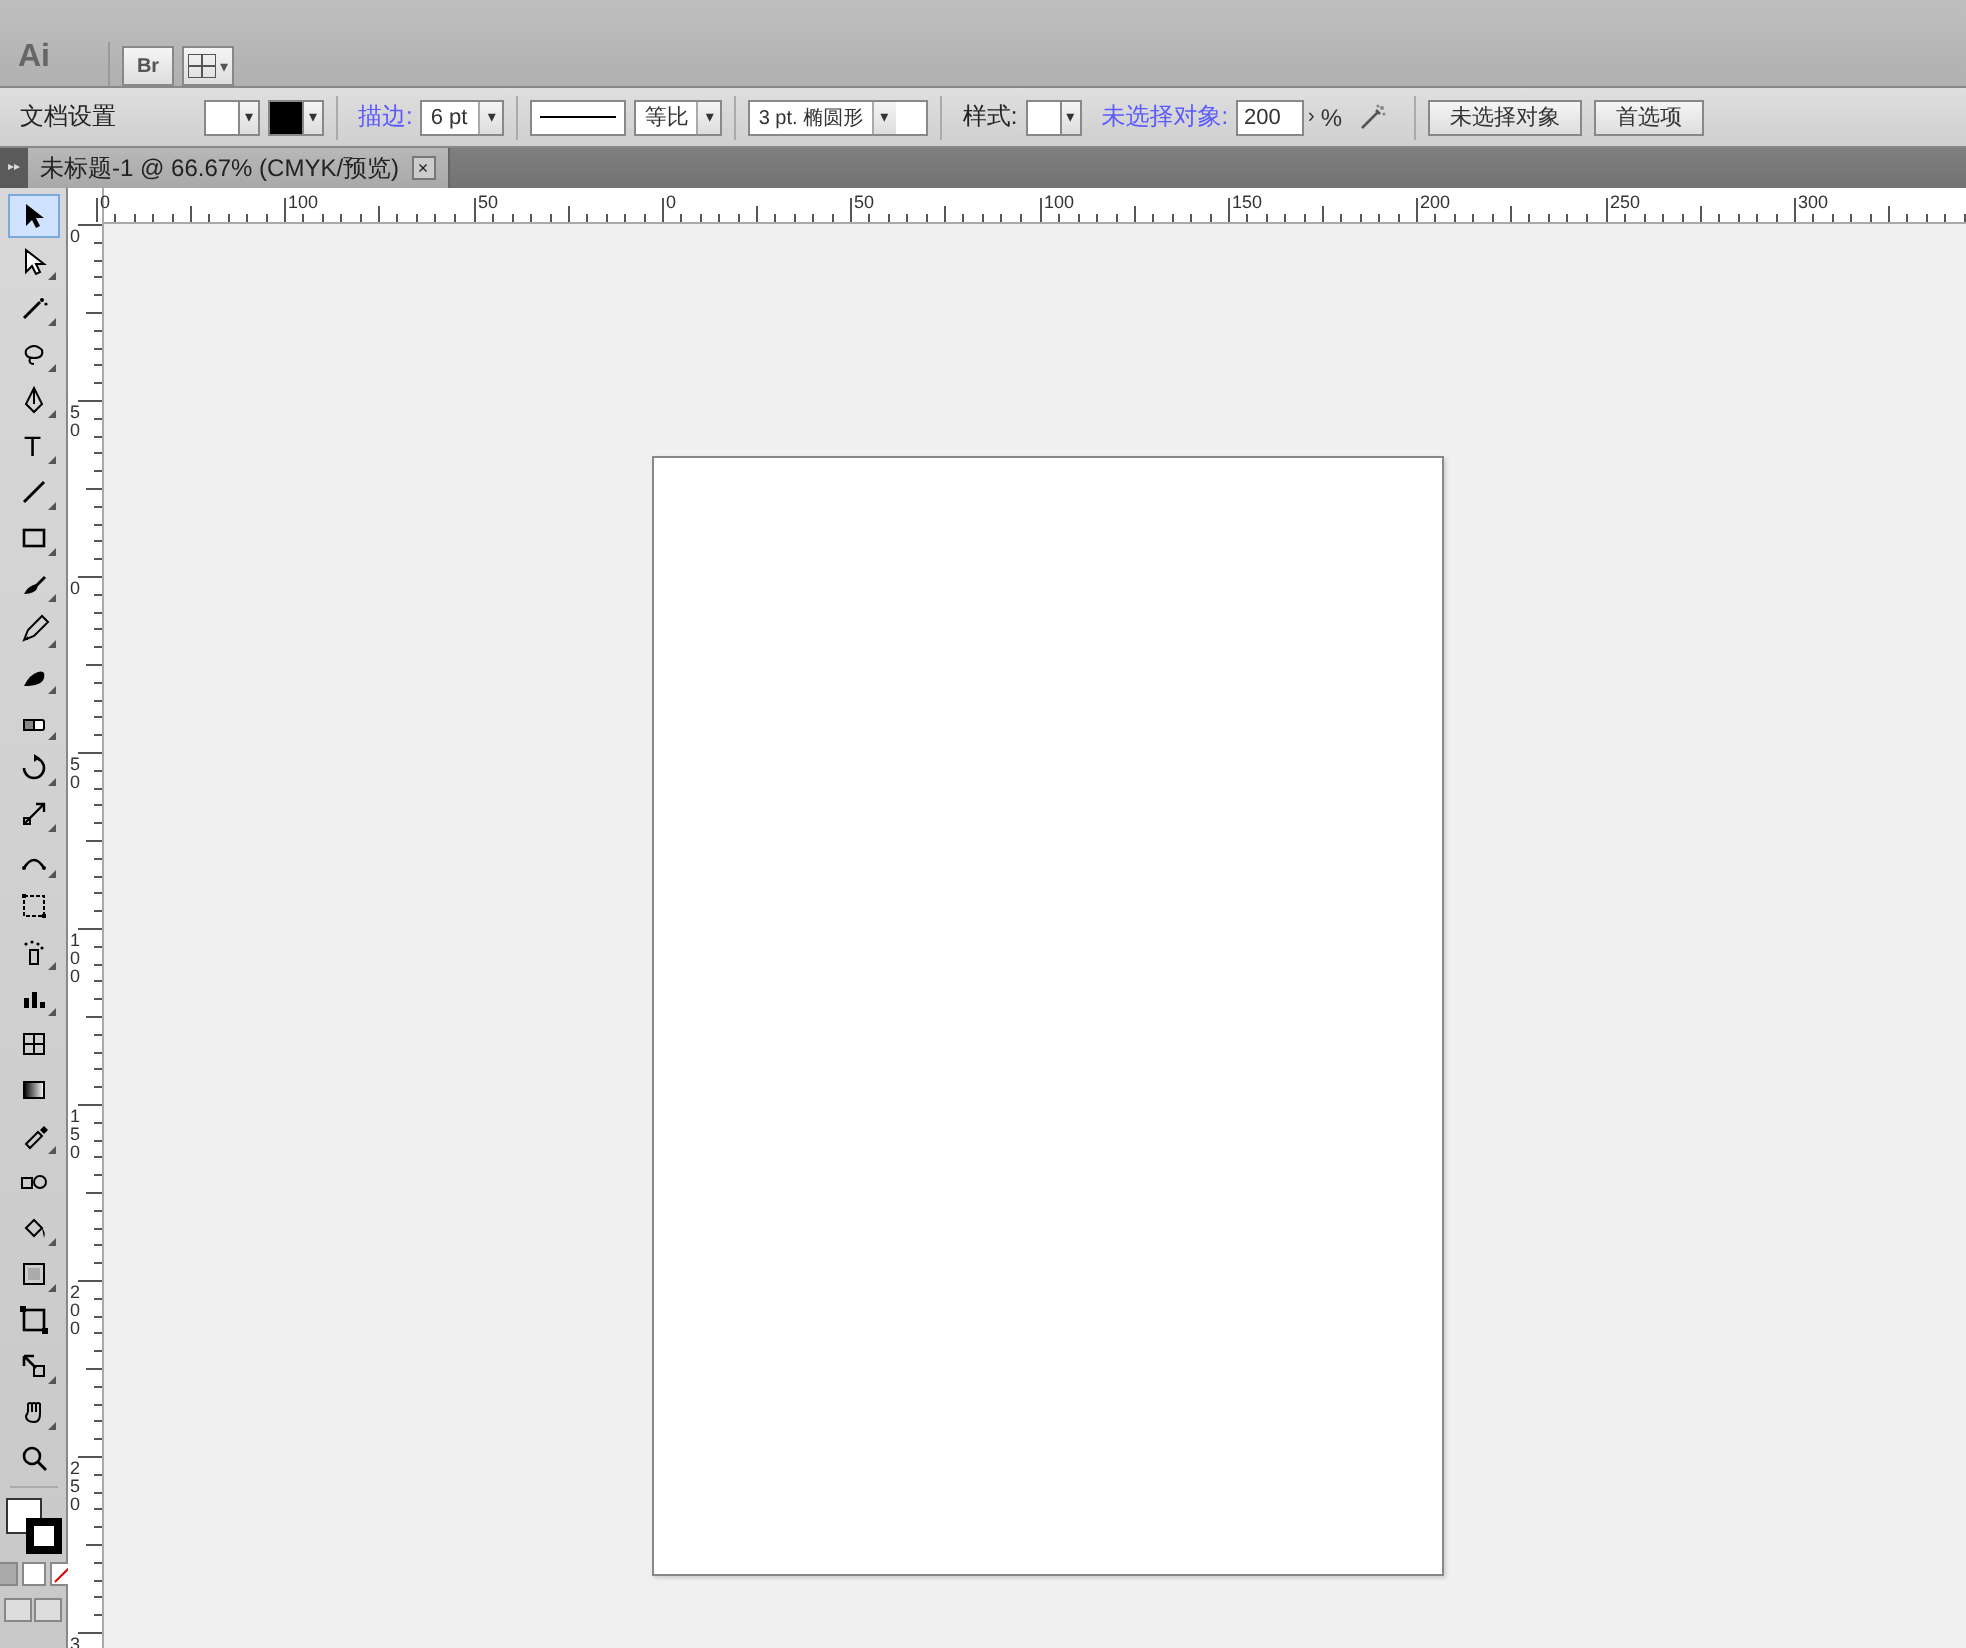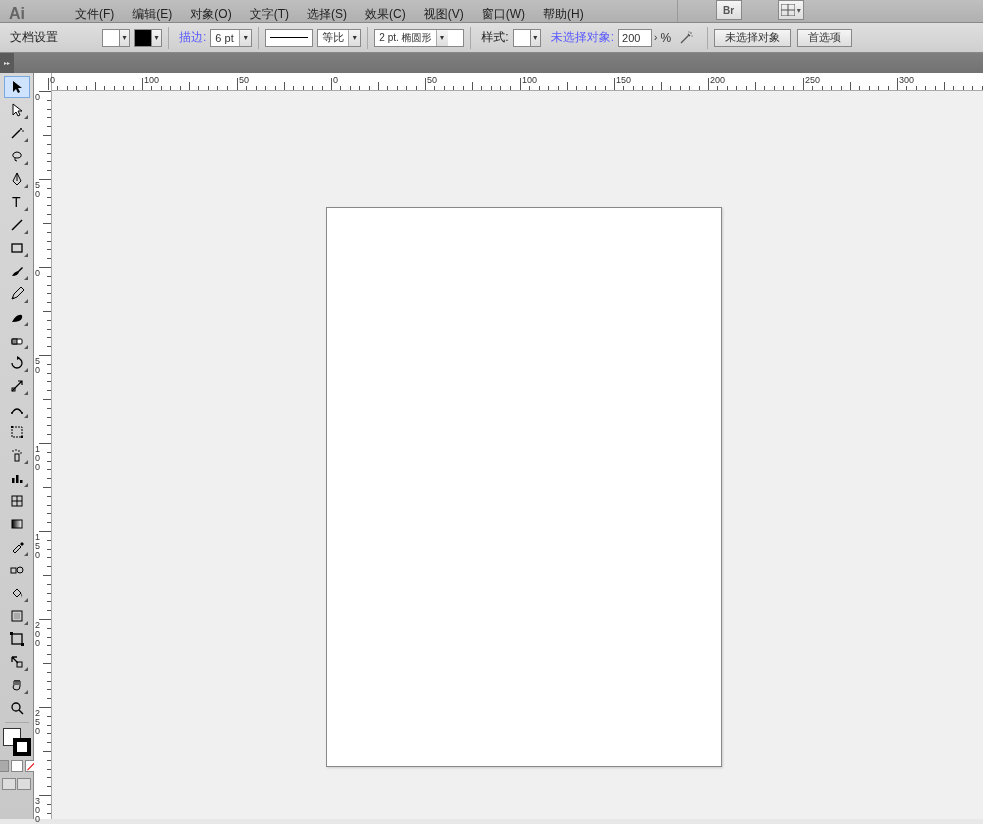--- a/index.html
+++ b/index.html
@@ -1,19 +1,19 @@
 <!DOCTYPE html>
 <html><head>
 <meta charset="utf-8">
 <style>
 * { box-sizing: border-box; margin: 0; padding: 0; font-family: "Microsoft YaHei", sans-serif; }
 body { width: 983px; height: 824px; background: #e8e8e8; overflow: hidden; font-size: 12px; color: #333; }
 
 
-.titlebar { height: 23px; background: linear-gradient(#bfbfbf,#b0b0b0); display: flex; align-items: flex-start; border-bottom: 1px solid #888; gap: 32px; }
+.titlebar { height: 44px; background: linear-gradient(#bfbfbf,#b0b0b0); display: flex; align-items: flex-end; border-bottom: 1px solid #888; }
 .app-icon { width: 34px; height: 28px; display:flex; align-items:center; justify-content:center; color:#666; font-size:16px; font-weight:bold; }
 .menu-item { padding: 0 9px; height: 28px; line-height: 28px; color: #222; cursor: default; }
 .title-spacer { width: 14px; }
 .title-divider { width:1px; height:22px; background:#999; margin:0 6px; }
 .title-btn { width: 26px; height: 20px; border:1px solid #888; background: linear-gradient(#f5f5f5,#ddd); margin-right:4px; display:flex; align-items:center; justify-content:center; font-size:10px; color:#555; }
 .title-btn.br { font-weight:bold; }
 .title-arrange { display:flex; align-items:center; }
 .title-arrange svg { margin-right:2px; }
 
 
@@ -74,31 +74,20 @@
 .stage { flex:1; background:#f0f0f0; position:relative; overflow:hidden;}
 .artboard { position:absolute; background:#fff; border:1px solid #888; box-shadow:1px 1px 2px rgba(0,0,0,0.15);}
 
 svg { display:block; }
 </style>
 </head>
 <body>
 
 <div class="titlebar">
   <div class="app-icon">Ai</div>
-  <div id="menu-host" style="display: flex;">
-      <div class="menu-item">文件(F)</div>
-      <div class="menu-item">编辑(E)</div>
-      <div class="menu-item">对象(O)</div>
-      <div class="menu-item">文字(T)</div>
-      <div class="menu-item">选择(S)</div>
-      <div class="menu-item">效果(C)</div>
-      <div class="menu-item">视图(V)</div>
-      <div class="menu-item">窗口(W)</div>
-      <div class="menu-item">帮助(H)</div>
-    </div>
   <div class="title-spacer"></div>
   <div class="title-divider"></div>
   <div class="title-btn br">Br</div>
   <div class="title-btn title-arrange">
     <svg width="14" height="12">
         <rect x="0" y="0" width="14" height="12" fill="none" stroke="#555" stroke-width="1"></rect>
         <line x1="7" y1="0" x2="7" y2="12" stroke="#555"></line>
         <line x1="0" y1="6" x2="14" y2="6" stroke="#555"></line>
       </svg>
     <span style="font-size:8px;">▾</span>
@@ -127,21 +116,21 @@
   <div class="line-preview">
       <div class="ln"></div>
     </div>
   <div style="width:4px"></div>
   <div class="combo">
       <div class="val">等比</div>
       <div class="arr">▾</div>
     </div>
   <div class="sep"></div>
   <div class="combo" style="min-width:90px;">
-      <div class="val" style="font-size:10px;">2 pt. 椭圆形</div>
+      <div class="val" style="font-size:10px;">3 pt. 椭圆形</div>
       <div class="arr">▾</div>
     </div>
   <div class="sep"></div>
   <div class="ctrl-label">样式:</div>
   <div class="swatch-pair">
       <div class="mini-swatch"></div>
       <div class="mini-drop">▾</div>
     </div>
   <div style="width:6px"></div>
   <div class="ctrl-link">未选择对象:</div>
@@ -159,20 +148,24 @@
   <div class="sep"></div>
   <div class="btn-flat">未选择对象</div>
   <div style="width:6px"></div>
   <div class="btn-flat">首选项</div>
 </div>
 
 <div class="tabbar-row">
   <div class="tabbar-left">
       <span>▸▸</span>
     </div>
+  <div class="doc-tab">
+    <span>未标题-1 @ 66.67% (CMYK/预览)</span>
+    <span class="close">×</span>
+  </div>
 </div>
 
 <div class="workarea">
 
   <div class="toolbar">
     <div id="tools-host">
         <div class="tool selected">
           <svg width="16" height="16">
             <path d="M4 2 L4 13 L7 10 L9 14 L11 13 L9 9 L13 9 Z" fill="#000"></path>
           </svg>

